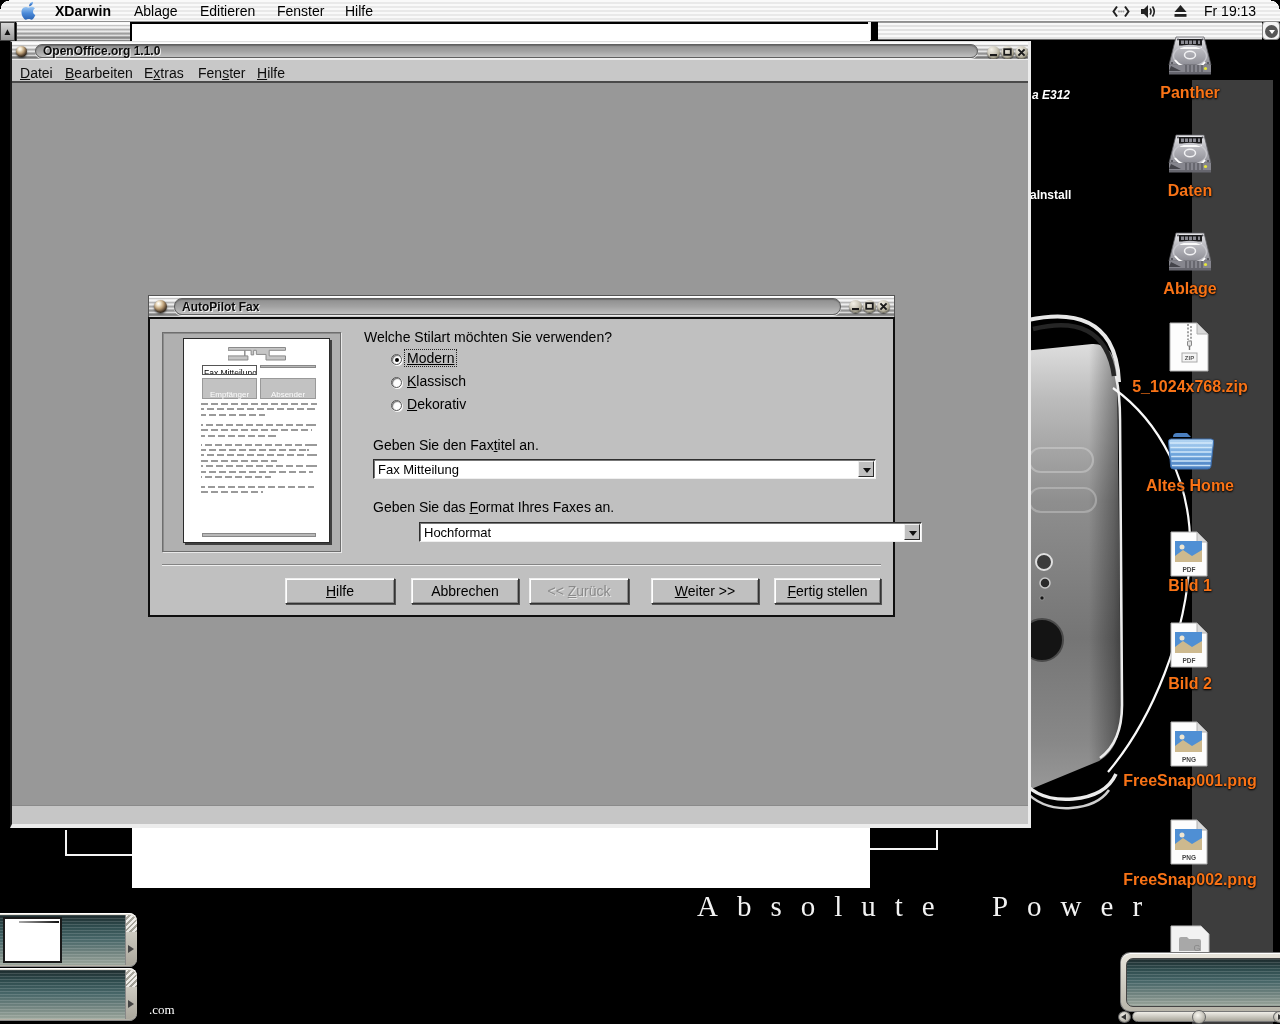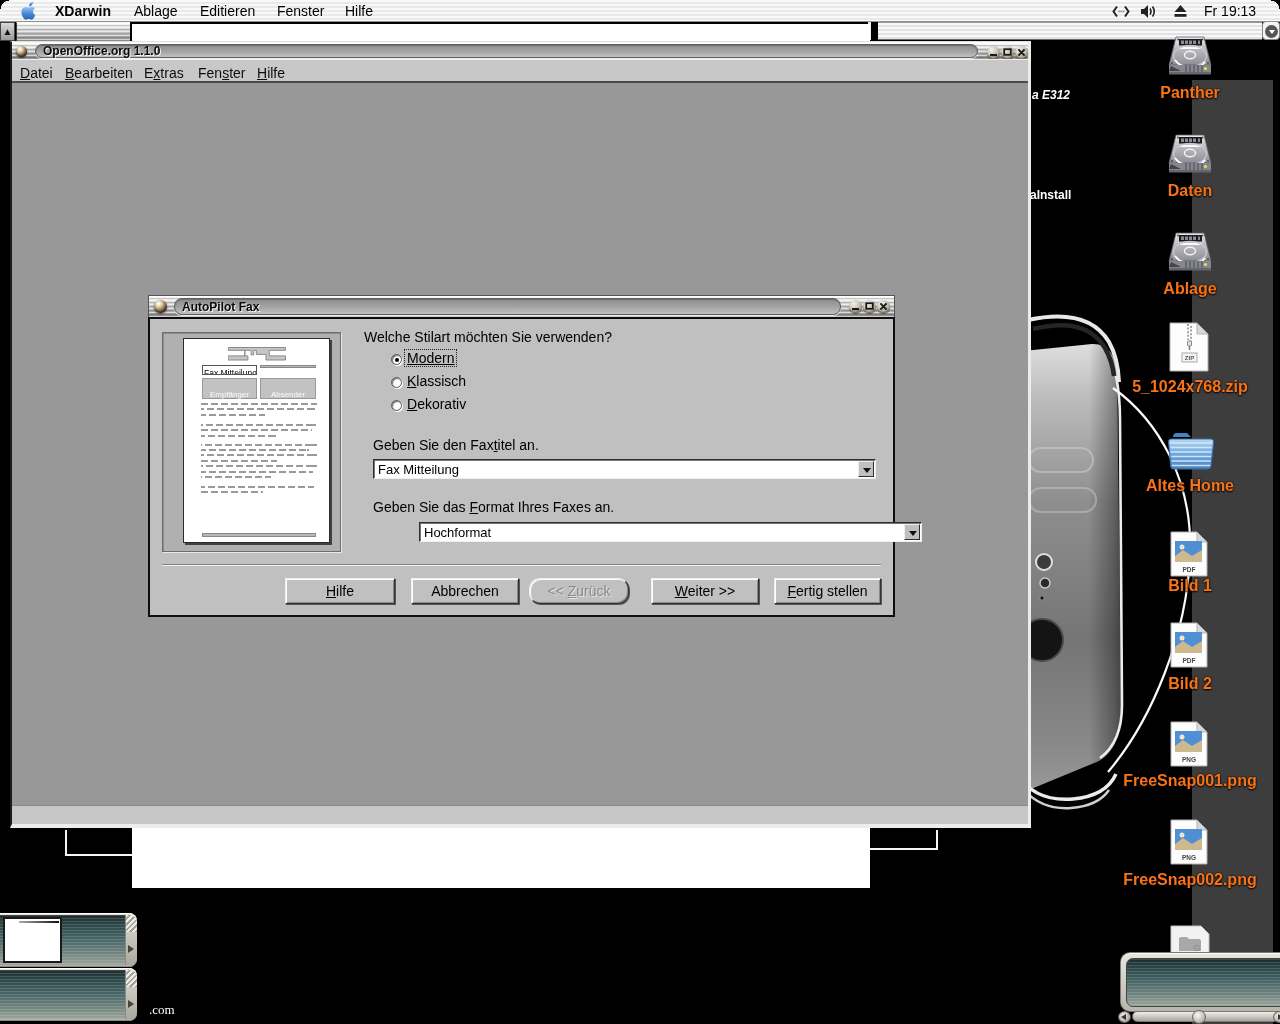--- a/index.html
+++ b/index.html
@@ -131,20 +131,21 @@
   <rect x="29" y="148" width="64" height="24" rx="12" fill="none" stroke="#d8d8d8" stroke-width="2.2" opacity="0.45"></rect>
   <rect x="29" y="188" width="67" height="24" rx="12" fill="none" stroke="#cccccc" stroke-width="2.2" opacity="0.45"></rect>
   <circle cx="44" cy="262" r="8" fill="#3c3c3c" stroke="#e0e0e0" stroke-width="2"></circle>
   <circle cx="45" cy="283" r="5" fill="#2a2a2a" stroke="#c8c8c8" stroke-width="1.5"></circle>
   <circle cx="42" cy="298" r="2.2" fill="#151515" stroke="#999" stroke-width="1"></circle>
   <circle cx="42" cy="340" r="21" fill="#141414" stroke="#4a4a4a" stroke-width="2"></circle>
   <path d="M18 474 q16 28 55 25 q33 -3 43 -25" fill="none" stroke="#ececec" stroke-width="3.5"></path>
   <path d="M24 490 q18 20 47 18 q27 -2 38 -18" fill="none" stroke="#cfcfcf" stroke-width="2.5"></path>
   <path d="M113 88 C158 120 193 180 190 255 C187 335 152 420 108 472" fill="none" stroke="#fafafa" stroke-width="2.2"></path>
  </svg>
+ <div id="abspower" class="abs">Absolute Power</div>
  <div class="wline" style="left:65px;top:830px;width:2px;height:26px;"></div>
  <div class="wline" style="left:65px;top:854px;width:67px;height:2px;"></div>
  <div class="wline" style="left:868px;top:848px;width:70px;height:2px;"></div>
  <div class="wline" style="left:936px;top:830px;width:2px;height:20px;"></div>
  <div class="wlabel" style="left:1032px;top:88px;font-style:italic;">a E312</div>
  <div class="wlabel" style="left:1030px;top:188px;">aInstall</div>
 
  <svg class="abs" style="left:1167px;top:35px;" width="46" height="42" viewBox="0 0 46 42">
   <defs>
    <linearGradient id="hdg" x1="0" y1="0" x2="0" y2="1">
@@ -469,21 +470,21 @@
    </div>
    <div class="abs" style="left:223px;top:180px;">Geben Sie das <u>F</u>ormat Ihres Faxes an.</div>
    <div class="combo" style="left:224px;top:203px;margin-left:45px;">
     <div class="ctext">Hochformat</div>
           <div class="cbtn"></div>
    </div>
 
    <div id="sep"></div>
    <div class="pbtn" style="left:135px;top:259px;width:110px;"><u>H</u>ilfe</div>
    <div class="pbtn" style="left:261px;top:259px;width:108px;">Abbrechen</div>
-   <div class="pbtn dis" style="left:379px;top:259px;width:100px;border-radius:11px;">&lt;&lt; <u>Z</u>urück</div>
+   <div class="pbtn dis" style="left:379px;top:259px;width:100px;">&lt;&lt; <u>Z</u>urück</div>
    <div class="pbtn" style="left:501px;top:259px;width:108px;"><u>W</u>eiter &gt;&gt;</div>
    <div class="pbtn" style="left:624px;top:259px;width:107px;"><u>F</u>ertig stellen</div>
   </div>
  </div>
 
  <div id="menubar" class="abs" style="left:0;top:0;width:1280px;height:22px;
    background:repeating-linear-gradient(180deg,#f9f9f9 0 2px,#e9e9e9 2px 4px);
    border-bottom:1px solid #8f8f8f;">
   <svg class="abs" style="left:20px;top:1px;" width="17" height="20" viewBox="0 0 17 20">
    <defs>

